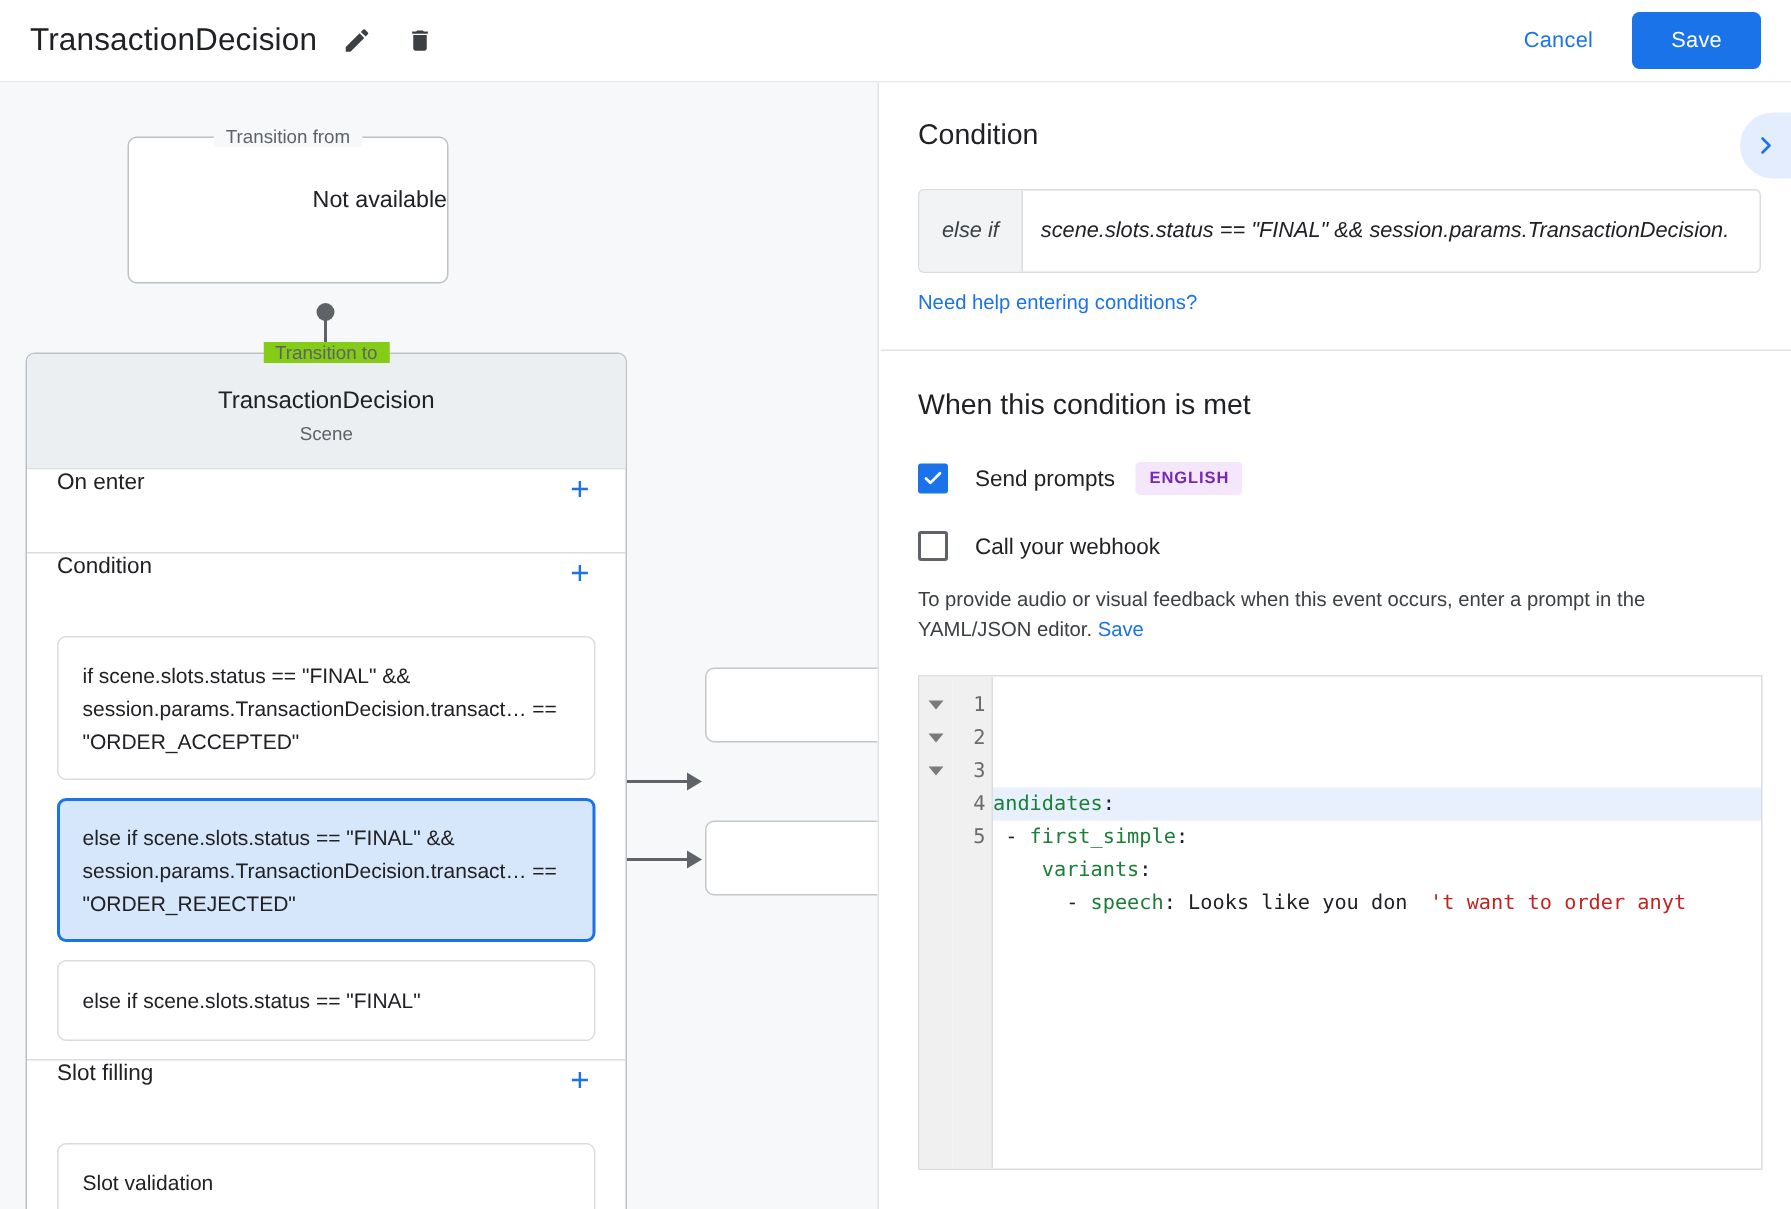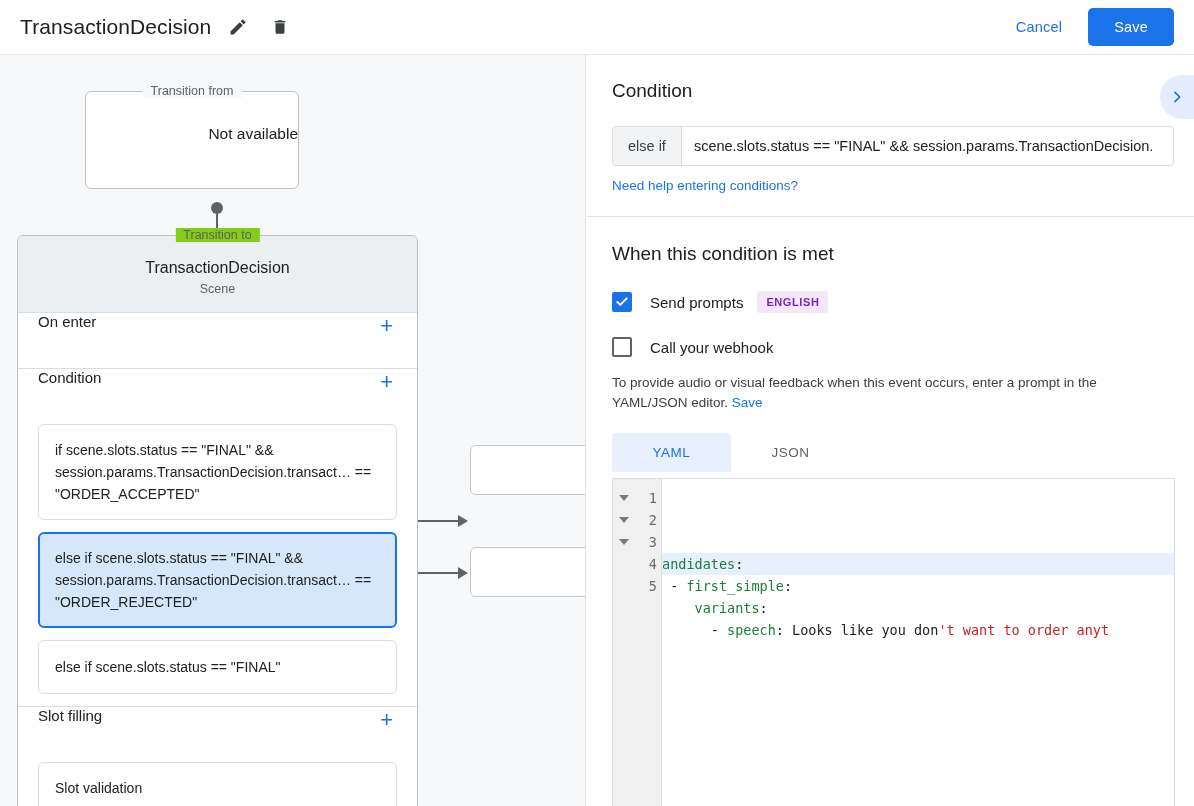--- a/index.html
+++ b/index.html
@@ -284,22 +284,23 @@
     align-items: center;
     justify-content: center;
     cursor: pointer;
   }
   #cond-input-row {
     display: flex;
     margin-top: 24px;
     border: 1px solid #dadce0;
     border-radius: 4px;
     overflow: hidden;
-    height: 40px;
+    height: 56px;
     width: 562px;
+    font-style: italic;
   }
   #cond-prefix {
     background: #f1f3f4;
     border-right: 1px solid #dadce0;
     display: flex;
     align-items: center;
     padding: 0 15px;
     font-size: 14.5px;
     color: #3c4043;
   }
@@ -447,21 +448,21 @@
     font-size: 13.5px;
     line-height: 22px;
     white-space: pre;
     overflow: hidden;
     position: relative;
   }
   .code-line { height: 22px; padding-left: 0px; }
   .code-line.hl { background: #e8f0fe; }
   .tok-key { color: #1a7f37; }
   .tok-plain { color: #202124; }
-  .tok-str { color: #c5221f; }
+  .tok-str { color: #c5221f; padding-left: 15px; }
 </style>
 </head>
 <body>
 
 <div id="topbar">
   <div id="title-text">TransactionDecision</div>
 
   <div class="icon-btn">
     <svg width="20" height="20" viewBox="0 0 24 24" fill="#3c4043" aria-hidden="true">
       <path d="M3 17.25V21h3.75L17.81 9.94l-3.75-3.75L3 17.25zM20.71 7.04a1 1 0 0 0 0-1.41l-2.34-2.34a1 1 0 0 0-1.41 0l-1.83 1.83 3.75 3.75 1.83-1.83z"></path>
@@ -572,24 +573,20 @@
 
     <div class="check-row">
       <div class="checkbox"></div>
       <div class="check-label">Call your webhook</div>
     </div>
 
     <div id="prompt-desc">
       <span>To provide audio or visual feedback when this event occurs, enter a prompt in the YAML/JSON editor. </span><a>Save</a>
     </div>
 
-    <div id="editor-tabs">
-      <div class="editor-tab active">YAML</div>
-      <div class="editor-tab">JSON</div>
-    </div>
 
     <div id="editor-wrap">
       <div id="fold-gutter">
           <div class="fold-tri">
             <i></i>
           </div>
           <div class="fold-tri">
             <i></i>
           </div>
           <div class="fold-tri">

